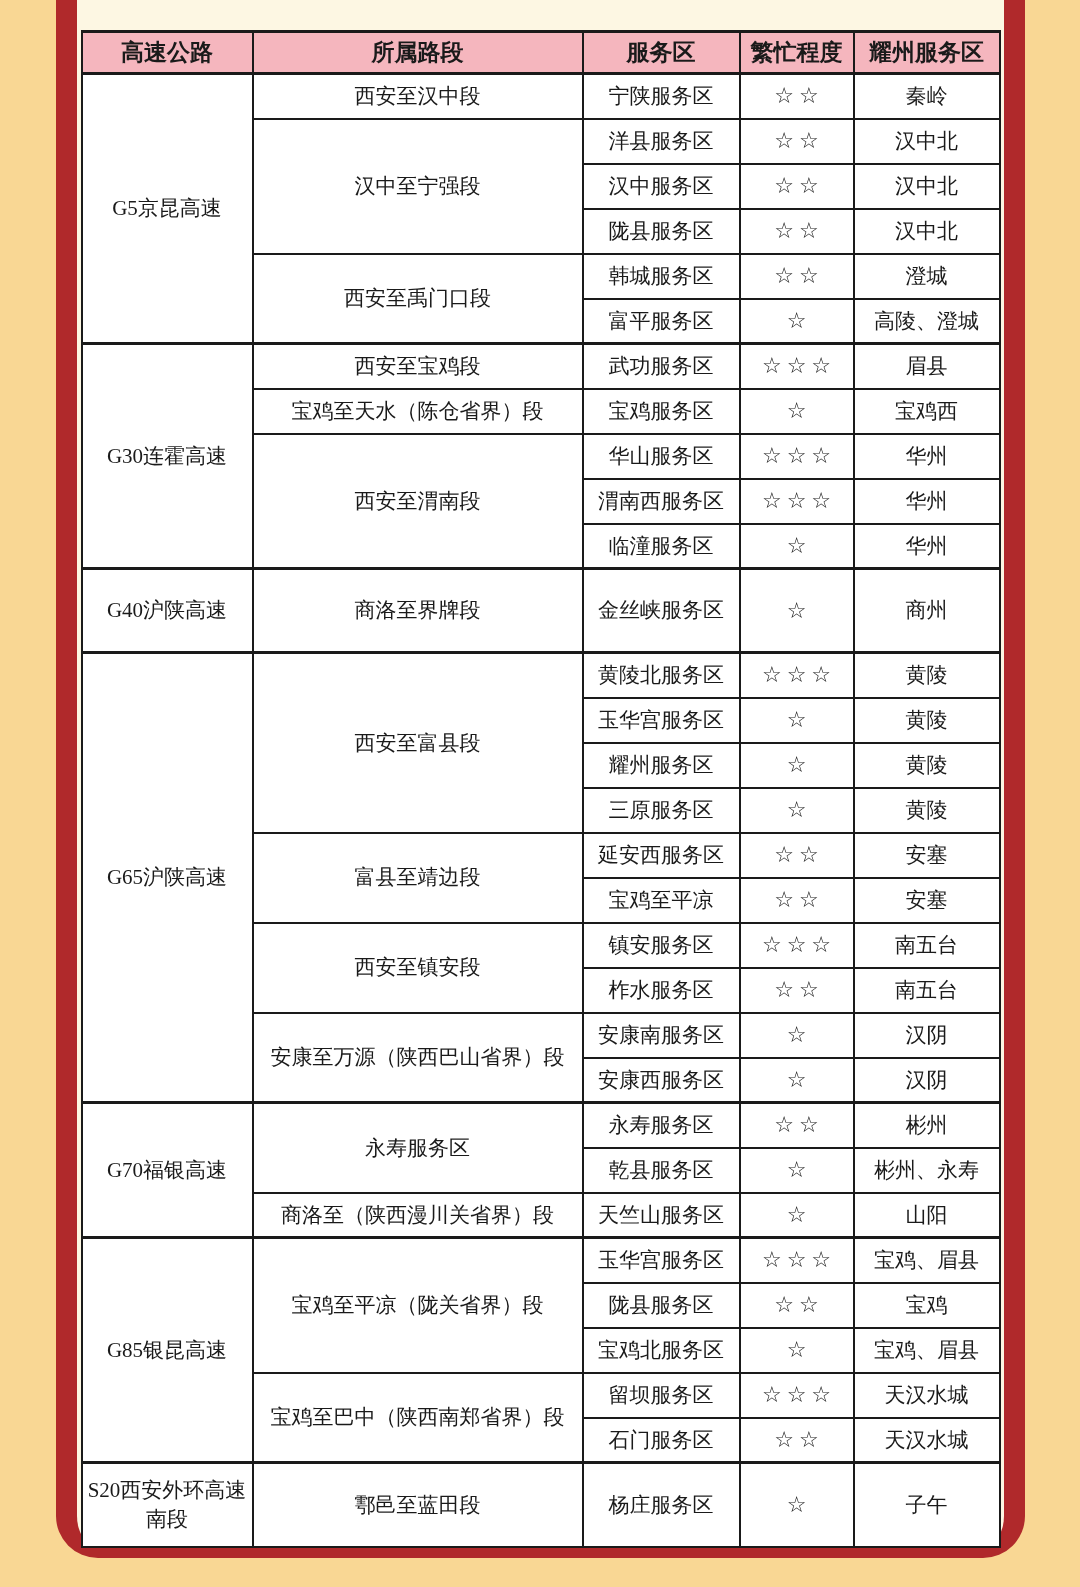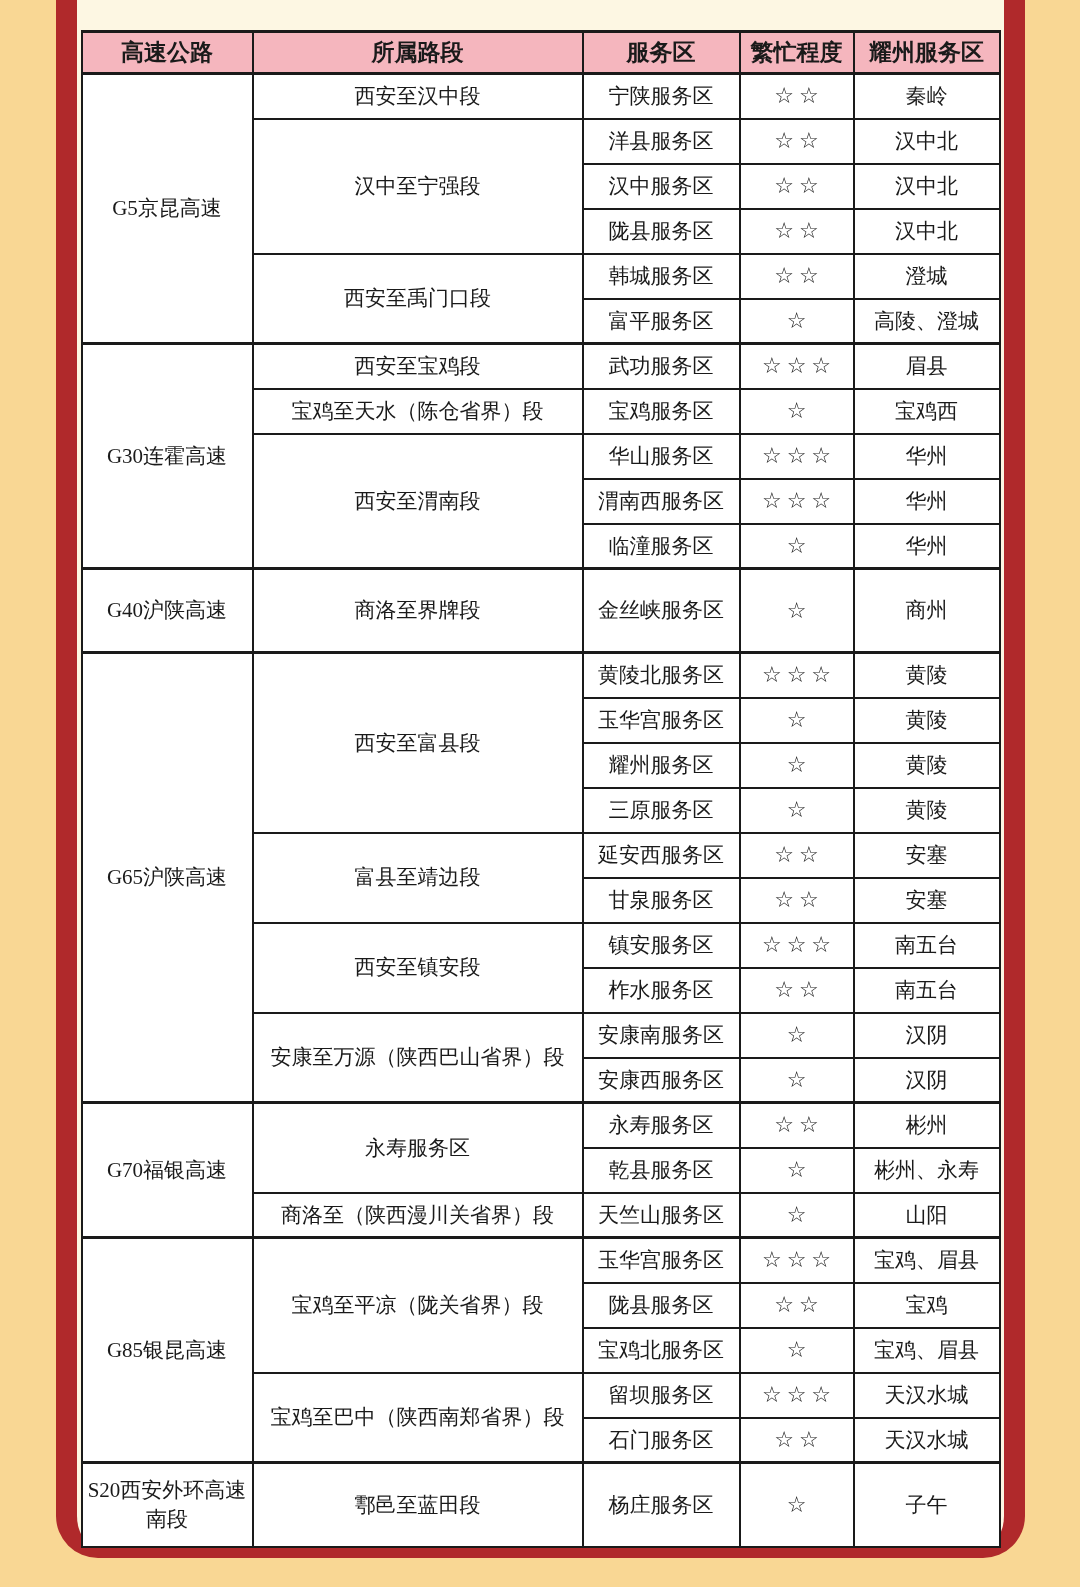--- a/index.html
+++ b/index.html
@@ -175,21 +175,21 @@
           <td class="stars">☆</td>
           <td>黄陵</td>
         </tr>
         <tr>
           <td class="sec" rowspan="2">富县至靖边段</td>
           <td>延安西服务区</td>
           <td class="stars">☆☆</td>
           <td>安塞</td>
         </tr>
         <tr>
-          <td>甘泉服务区</td>
+          <td>宝鸡至平凉</td>
           <td class="stars">☆☆</td>
           <td>安塞</td>
         </tr>
         <tr>
           <td class="sec" rowspan="2">西安至镇安段</td>
           <td>镇安服务区</td>
           <td class="stars">☆☆☆</td>
           <td>南五台</td>
         </tr>
         <tr>

